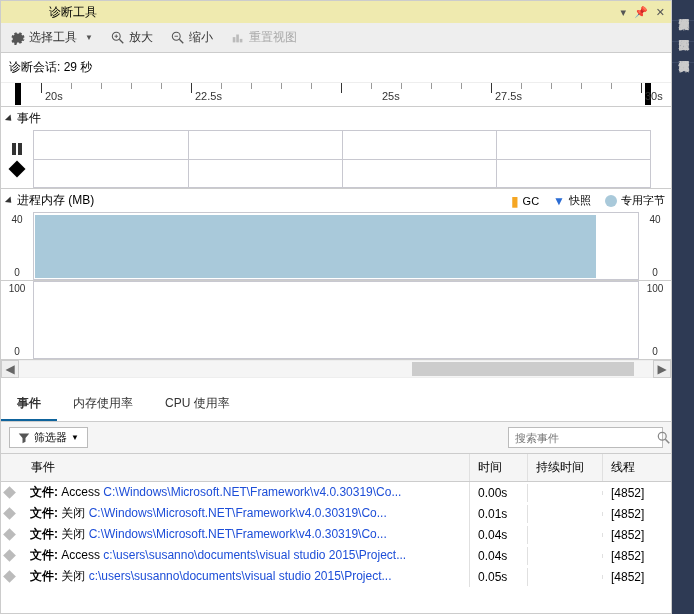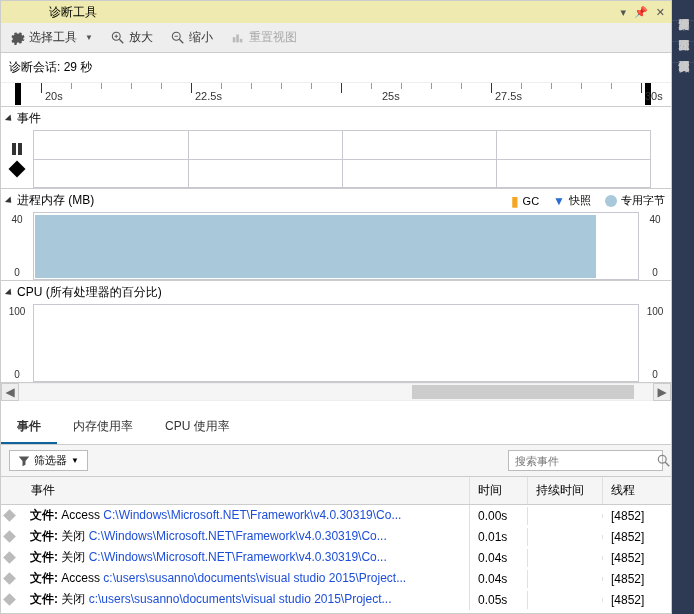--- a/index.html
+++ b/index.html
@@ -203,24 +203,20 @@
           <div class="vline" style="left:75%"></div>
       </div>
       <div class="axis-right">
           <span>40</span>
           <span>0</span>
         </div>
     </div>
   </div>
 
   <div class="section">
-    <div class="section-header">
-      <span class="collapse-tri"></span>
-      <span>CPU (所有处理器的百分比)</span>
-    </div>
     <div class="cpu-body">
       <div class="axis-left">
           <span>100</span>
           <span>0</span>
         </div>
       <div class="cpu-chart">
         <div class="vline" style="left:25%"></div>
           <div class="vline" style="left:50%"></div>
           <div class="vline" style="left:75%"></div>
       </div>

